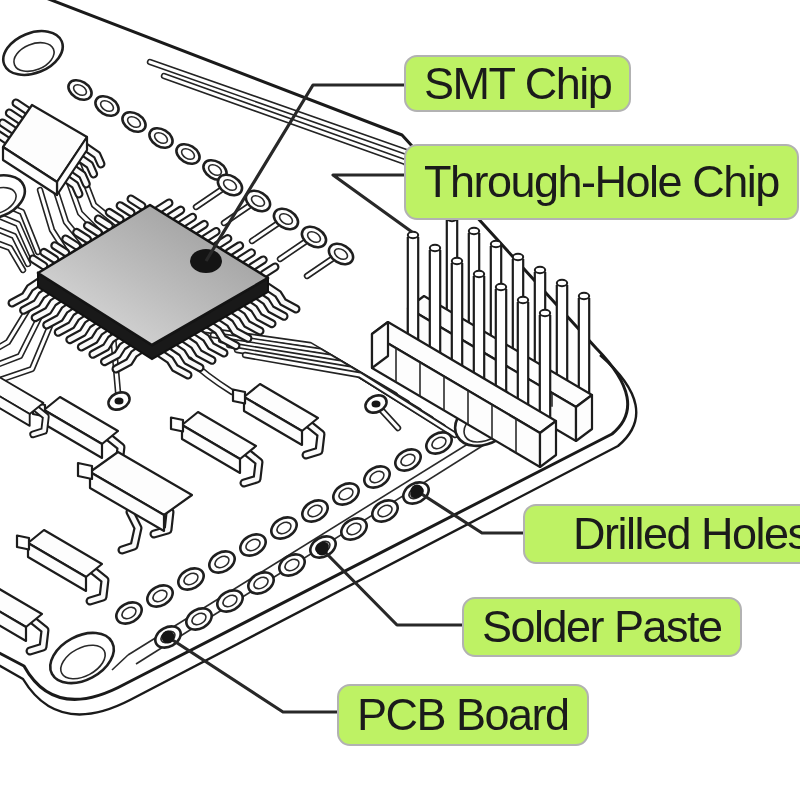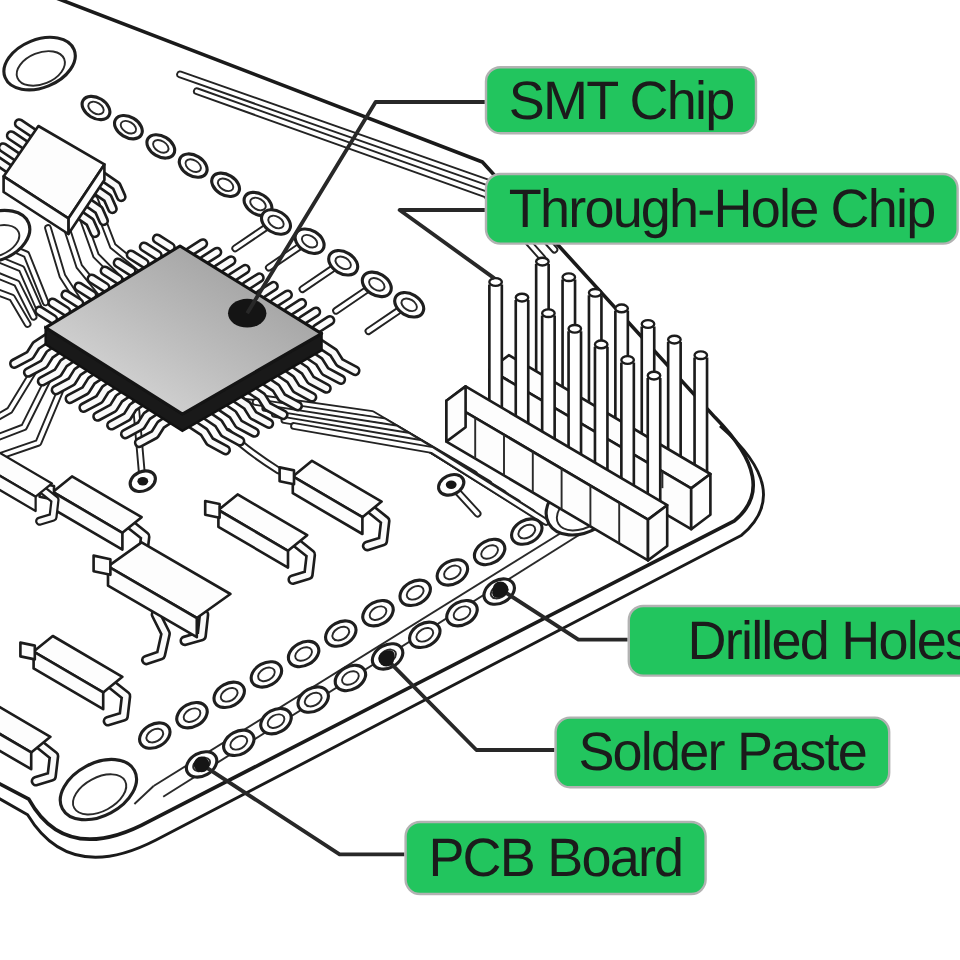--- a/index.html
+++ b/index.html
@@ -1,20 +1,20 @@
 <!DOCTYPE html>
 <html><head>
 <meta charset="utf-8">
 <style>
   html,body{margin:0;padding:0;background:#fff;}
   .stage{position:relative;width:800px;height:800px;background:#fff;overflow:hidden;
          font-family:"Liberation Sans",sans-serif;}
   .stage svg{position:absolute;left:0;top:0;}
   .callout{position:absolute;display:flex;align-items:center;justify-content:center;
-           background:#22c55e;border:2.5px solid #b2b2b2;border-radius:13px;
+           background:#bef264;border:2.5px solid #b2b2b2;border-radius:13px;
            padding:0 18px;font-size:45px;letter-spacing:-1.5px;color:#1b1b1b;
            white-space:nowrap;box-sizing:border-box;}
   
   .ho{fill:#fff;stroke:#1f1f1f;stroke-width:2.6;}
   .hi{fill:#fff;stroke:#2a2a2a;stroke-width:1.6;}
   .hd{fill:#161616;stroke:none;}
   .edge{fill:#fff;stroke:#1a1a1a;stroke-width:3;stroke-linejoin:round;}
   .edge2{fill:none;stroke:#1a1a1a;stroke-width:2.4;stroke-linejoin:round;}
   .thin{fill:none;stroke:#2a2a2a;stroke-width:1.6;}
   .body{fill:#fdfdfd;stroke:#1c1c1c;stroke-width:2.2;stroke-linejoin:round;}
@@ -473,17 +473,17 @@
         <path d="M417,491 L482,533 L523,533" class="leader"></path>
         <circle cx="417" cy="491" r="6.5" fill="#151515"></circle>
         <path d="M322,549 L397,625 L462,625" class="leader"></path>
         <circle cx="322" cy="549" r="6.5" fill="#151515"></circle>
         <path d="M168,637 L283,712 L337,712" class="leader"></path>
         <circle cx="168" cy="637" r="6.5" fill="#151515"></circle>
       </g>
 </svg>
 
 <div class="callout" style="left:404px;top:55px;height:57px;">SMT Chip</div>
-<div class="callout" style="left:404px;top:144px;height:60px;">Through-Hole Chip</div>
+<div class="callout" style="left:404px;top:144px;height:76px;">Through-Hole Chip</div>
 <div class="callout" style="left:523px;top:504px;height:60px;padding-left:48px;">Drilled Holes</div>
 <div class="callout" style="left:337px;top:684px;height:62px;">PCB Board</div>
 <div class="callout" style="left:462px;top:597px;height:60px;">Solder Paste</div>
 </div>
 
 </body></html>

